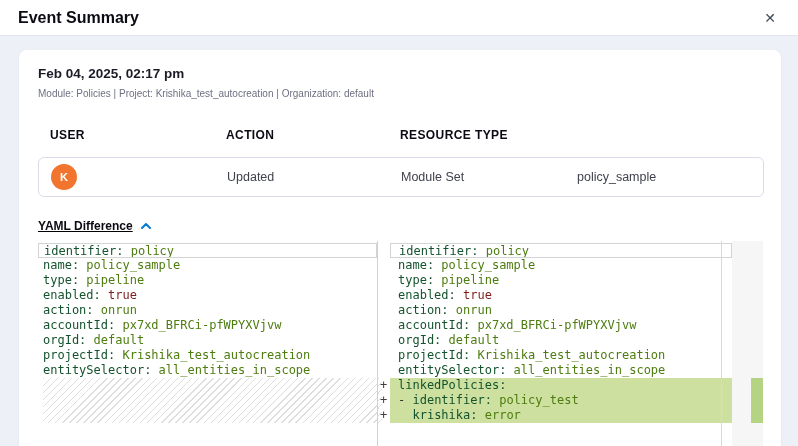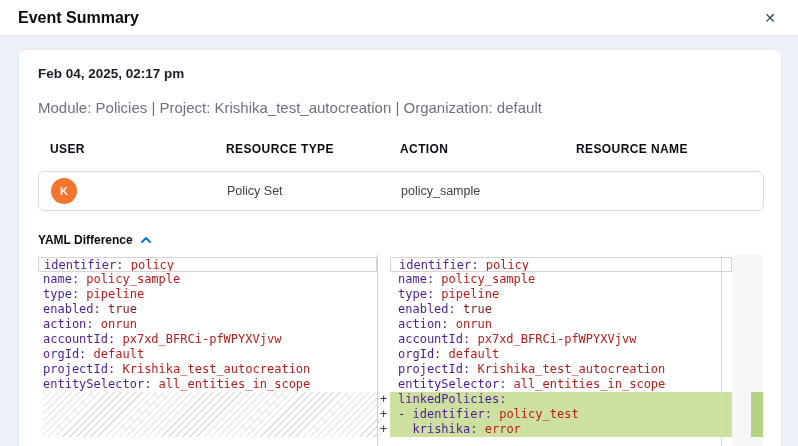--- a/index.html
+++ b/index.html
@@ -13,57 +13,57 @@
   .close-btn { margin-left:auto; color:#3e4c59; font-size:14px; font-weight:bold;
     cursor:pointer; line-height:1; padding:2px 4px; }
 
   
   .modal-body { height:308px; padding-top:14px; }
   .card { width:762px; margin-left:19px; height:404px; background:#ffffff;
     border-radius:8px; box-shadow:0 1px 3px rgba(40,41,61,0.06);
     padding:16px 17px 0 19px; overflow:hidden; }
 
   .event-date { font-size:13.5px; font-weight:bold; color:#1c1c28; line-height:16px; }
-  .event-meta { margin-top:19px; font-size:15px; color:#6e7081; line-height:14px; }
+  .event-meta { margin-top:5px; font-size:10px; color:#6e7081; line-height:14px; }
 
   
   .tbl-head { margin-top:28px; display:grid; grid-template-columns:176px 174px 176px 1fr;
     padding-left:12px; font-size:12px; font-weight:bold; letter-spacing:0.4px;
     color:#0b0b14; line-height:12px; }
   .tbl-row { margin-top:16px; height:40px; border:1px solid #d9dbe8; border-radius:6px;
     display:grid; grid-template-columns:176px 174px 176px 1fr; align-items:center;
     padding-left:12px; font-size:12.5px; color:#40424d; background:#fff; }
   .user-cell { display:flex; align-items:center; gap:8px; overflow:hidden; white-space:nowrap; }
   .avatar { width:26px; height:26px; border-radius:50%; background:#f1752f; color:#fff;
     font-size:11px; font-weight:bold; display:flex; align-items:center; justify-content:center;
     flex:0 0 26px; }
 
   
-  .yaml-head { margin-top:22px; display:flex; align-items:center; gap:7px; }
+  .yaml-head { margin-top:22px; display:flex; align-items:center; gap:7px;text-decoration:underline; }
   .yaml-label { font-size:12px; font-weight:bold; color:#0b0b14; }
   .yaml-toggle { display:flex; align-items:center; cursor:pointer; }
 
   .diff { margin-top:8px; height:208px; display:flex; position:relative;
     font-family:"DejaVu Sans Mono","Liberation Mono",monospace; font-size:12px;
     line-height:15px; overflow:hidden; }
   .pane { position:relative; padding-top:2px; background:#fff; }
   .pane-left  { width:339px; }
   .sash { width:1px; background:#cfcfd6; }
   .gutter { width:12px; padding-top:2px; position:relative; color:#3f3f3f; }
   .pane-right { width:342px; }
   .overview { width:31px; background:#f6f6f6; position:relative; }
 
   .line { height:15px; white-space:pre; overflow:hidden; }
   .pane-left  .line { padding-left:5px; }
   .pane-right .line { padding-left:8px; }
   .line.current { border:1px solid #d4d4d4; }
   .gutter .line { padding-left:2px; }
 
-  .tk-key  { color:#4c1d95; }
-  .tk-str  { color:#b91c1c; }
+  .tk-key  { color:#14532d; }
+  .tk-str  { color:#4d7c0f; }
   .tk-bool { color:#7f1d1d; }
   .tk-plain{ color:#333333; }
 
   .hatch-block { height:45px; margin-left:5px;
     background:repeating-linear-gradient(135deg,#dedede 0 1px,transparent 1px 5px); }
   .gutter-hatch { position:relative; }
   .gutter-hatch::before { content:""; position:absolute; left:0; top:0; bottom:0; width:4px;
     background:repeating-linear-gradient(135deg,#dedede 0 1px,transparent 1px 5px); }
   .line.added { background:#cde09f; }
 
@@ -81,30 +81,30 @@
 </div>
 
 <div class="modal-body">
   <div class="card">
 
     <div class="event-date">Feb 04, 2025, 02:17 pm</div>
     <div class="event-meta">Module: Policies | Project: Krishika_test_autocreation | Organization: default</div>
 
     <div class="tbl-head">
       <div>USER</div>
+      <div>ACTION</div>
       <div>RESOURCE TYPE</div>
-      <div>ACTION</div>
-      <div>RESOURCE NAME</div>
     </div>
 
     <div class="tbl-row">
       <div class="user-cell">
         <div class="avatar">K</div>
       </div>
-      <div>Policy Set</div>
+      <div>Updated</div>
+      <div>Module Set</div>
       <div>policy_sample</div>
     </div>
 
     <div class="yaml-head">
       <span class="yaml-label">YAML Difference</span>
       <span class="yaml-toggle">
         <svg width="12" height="8" viewBox="0 0 12 8">
           <polyline points="2,6 6,2 10,6" fill="none" stroke="#0278d5" stroke-width="2" stroke-linecap="round" stroke-linejoin="round"></polyline>
         </svg>
       </span>

